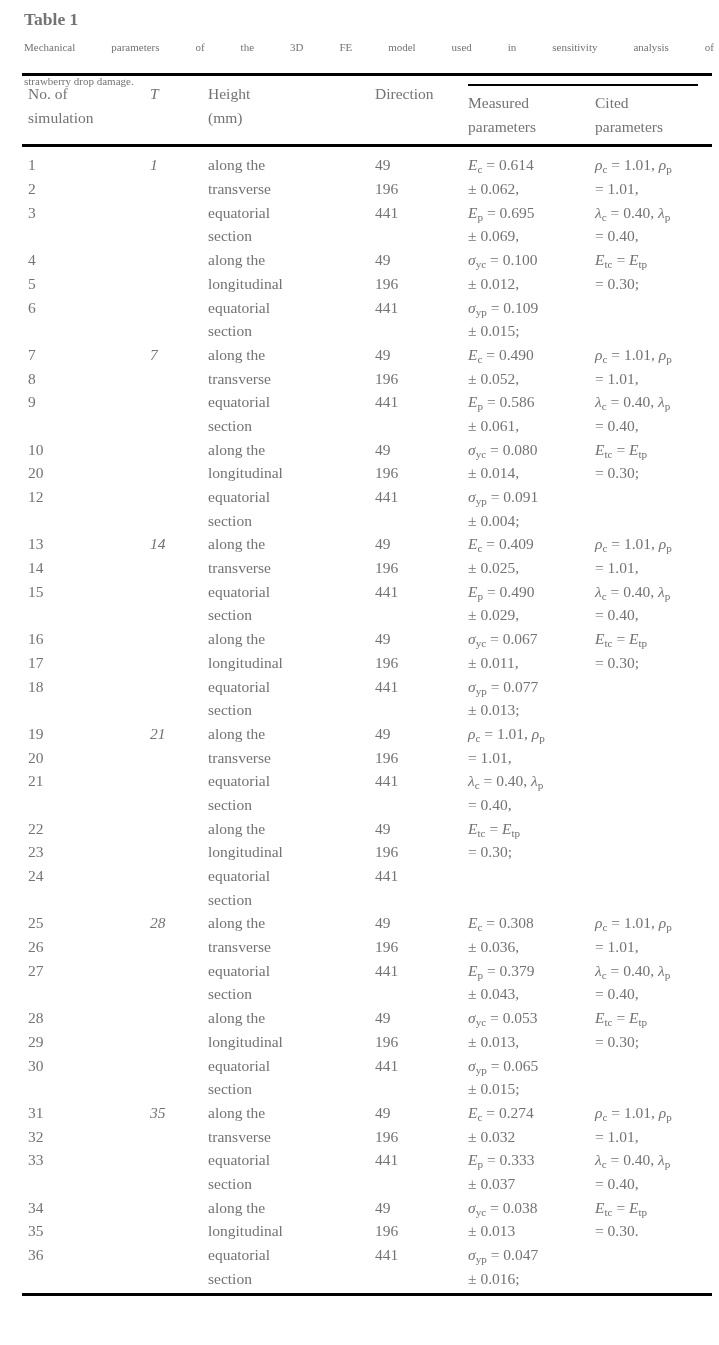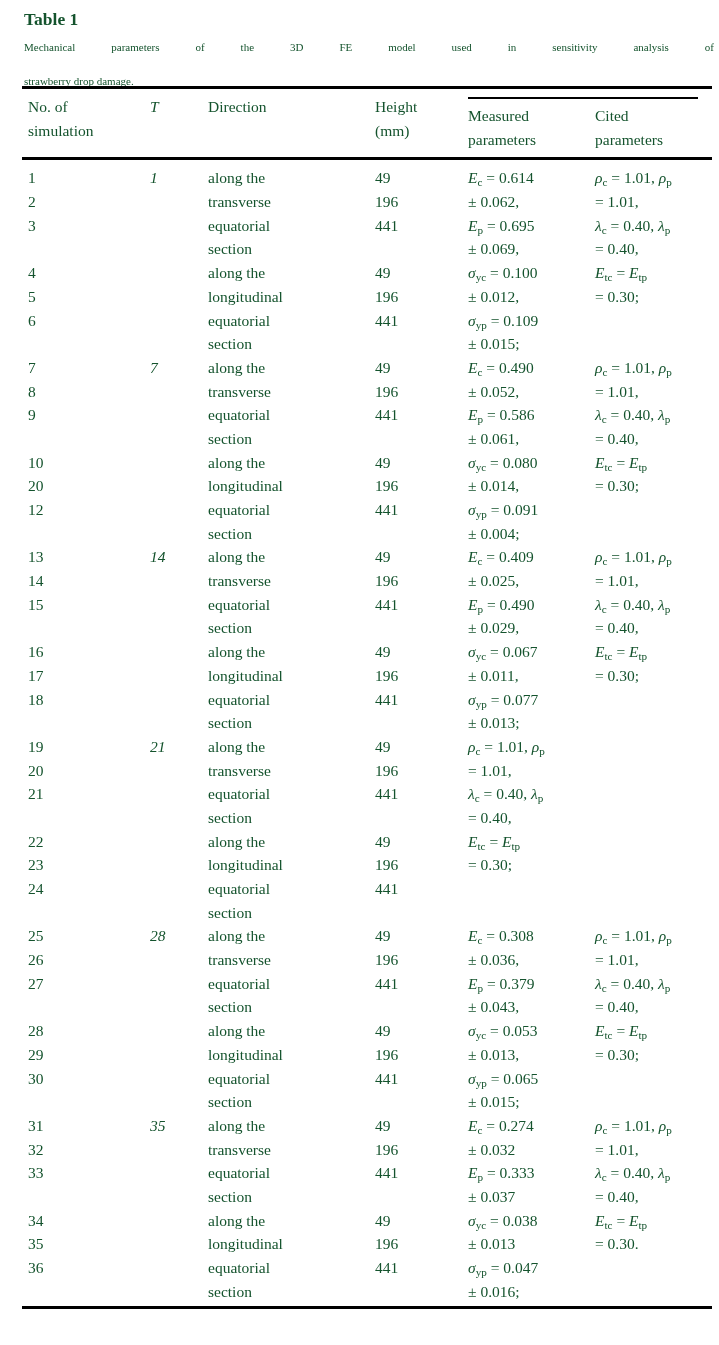--- a/index.html
+++ b/index.html
@@ -1,42 +1,42 @@
 <!DOCTYPE html>
 <html><head>
 <meta charset="utf-8">
 <style>
   html,body { margin:0; padding:0; background:#fff; }
   .page {
     position: relative;
     width: 719px;
     height: 1345px;
     background: #ffffff;
-    color: #14532d;
+    color: #737373;
     font-family: "Liberation Serif", "DejaVu Serif", serif;
     overflow: hidden;
   }
   .title {
     margin: 6px 0 0 24px;
     font-size: 17.5px;
     font-weight: bold;
     line-height: 26px;
   }
   .caption { margin: 2px 0 0 24px; width: 690px; font-size: 11px; }
   .caption-l1 {
     line-height: 26px;
     text-align: justify;
     text-align-last: justify;
   }
   .caption-l2 { line-height: 26px; text-align: left; margin-top: 8px; }
 
   .table {
     position: absolute;
     left: 22px;
-    top: 86px;
+    top: 73px;
     width: 690px;
   }
   .thead {
     border-top: 3px solid #000;
     border-bottom: 3px solid #000;
     padding: 6px 0 6px 6px;
     display: grid;
     grid-template-columns: 122px 58px 167px 93px 244px;
     font-size: 15.5px;
   }
@@ -83,25 +83,25 @@
 
     <div class="thead">
       <div class="hcol">
         <div class="hline">No. of</div>
         <div class="hline">simulation</div>
       </div>
       <div class="hcol">
         <div class="hline italic">T</div>
       </div>
       <div class="hcol">
-        <div class="hline">Direction</div>
-      </div>
-      <div class="hcol">
         <div class="hline">Height</div>
         <div class="hline">(mm)</div>
+      </div>
+      <div class="hcol">
+        <div class="hline">Direction</div>
       </div>
       <div class="hgroup">
         <div class="hrule"></div>
         <div class="hsub">
           <div class="hcol">
             <div class="hline">Measured</div>
             <div class="hline">parameters</div>
           </div>
           <div class="hcol">
             <div class="hline">Cited</div>

